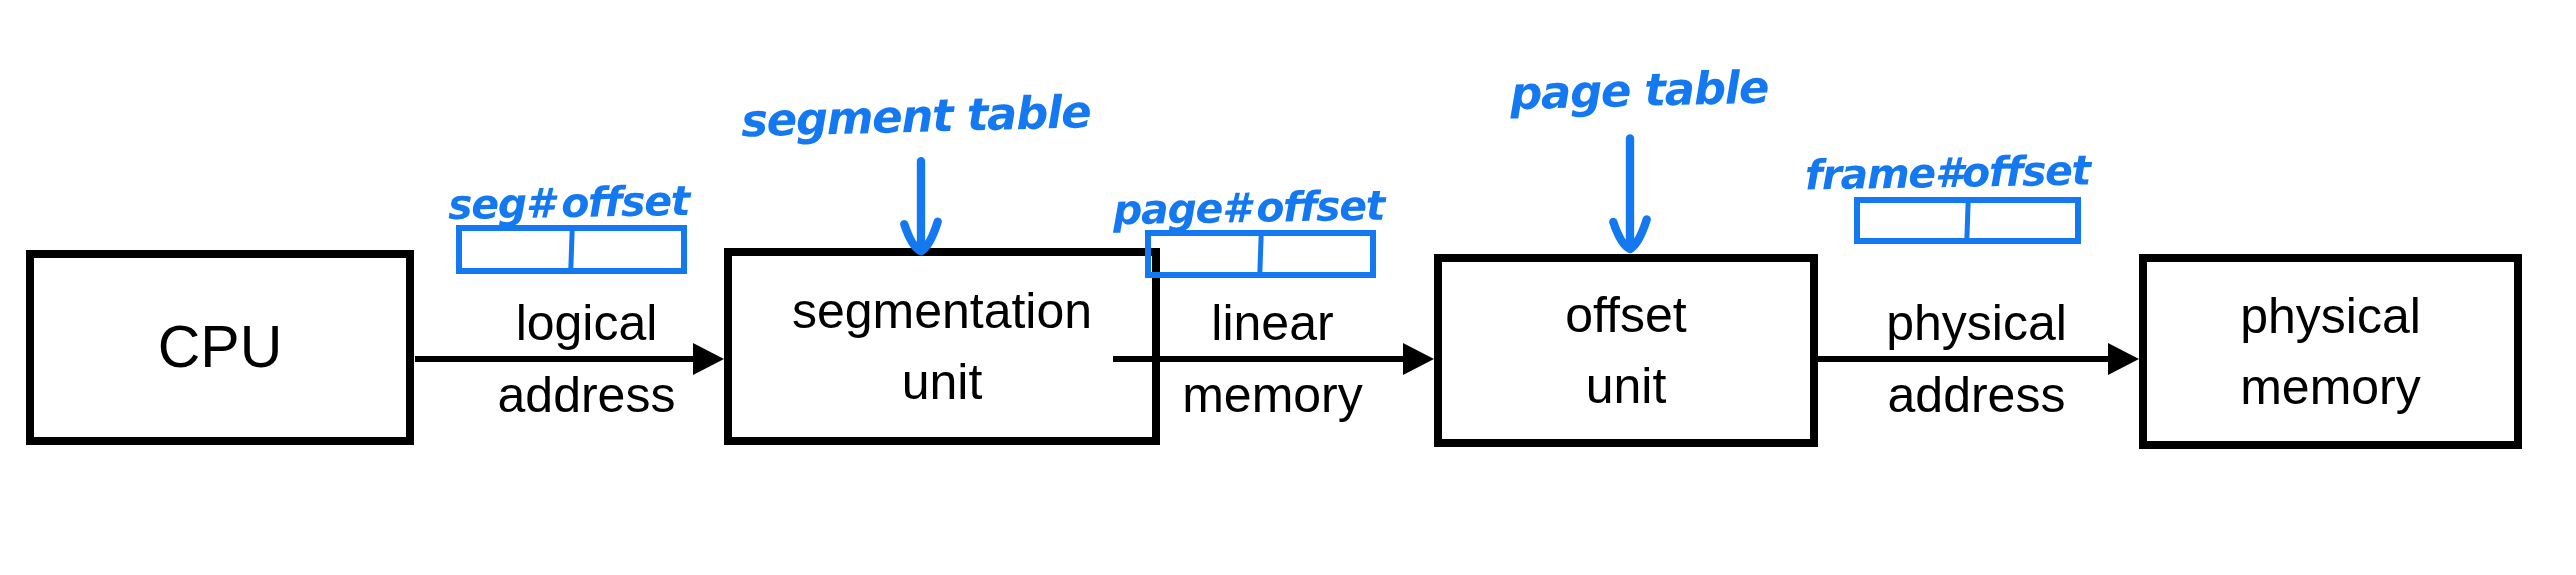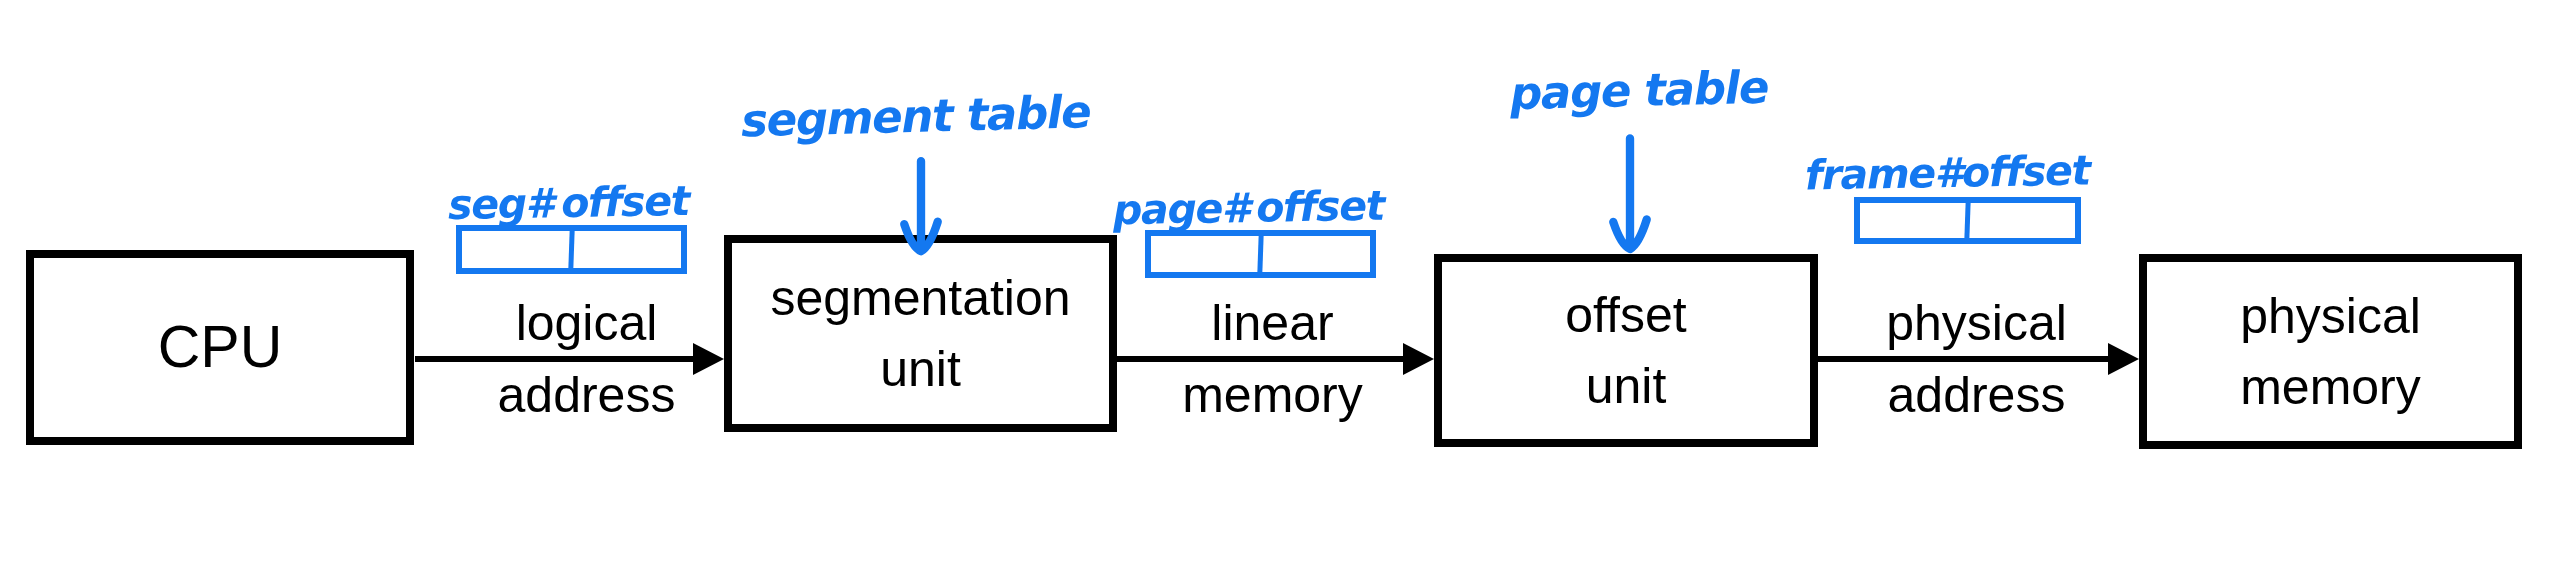--- a/index.html
+++ b/index.html
@@ -23,21 +23,21 @@
     align-items: center;
     justify-content: center;
     text-align: center;
     font-size: 50px;
     line-height: 1.42;
     white-space: pre-line;
     letter-spacing: 0px;
   }
   .node--cpu { font-size: 59px; }
   #cpu-box      { left: 26px;   top: 250px; width: 388px; height: 195px; }
-  #seg-box      { left: 724px; top: 235px; width: 393px; height: 197px; }
+  #seg-box      { left: 724px; top: 248px; width: 436px; height: 197px; }
   #paging-box   { left: 1434px; top: 254px; width: 384px; height: 193px; }
   #physmem-box  { left: 2139px; top: 254px; width: 383px; height: 195px; }
 
   
   .arrow-line {
     position: absolute;
     height: 5.8px;
     top: 356px;
     background: #000000;
   }

